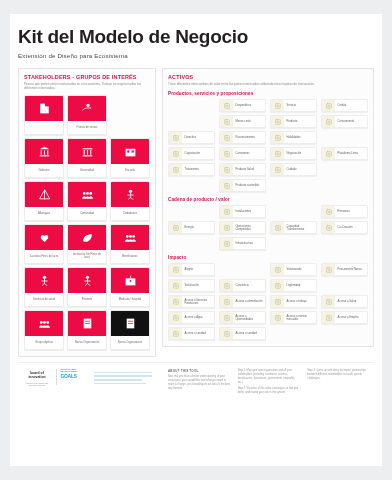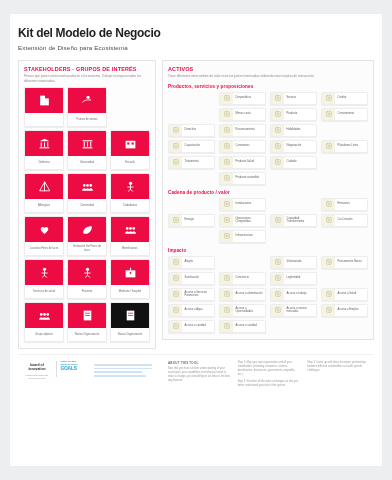--- a/index.html
+++ b/index.html
@@ -16,21 +16,21 @@
     padding: 14px 10px 0 10px;
   }
   .sheet {
     background: #ffffff;
     width: 372px;
     height: 452px;
     position: relative;
     padding: 10px 8px 0 8px;
   }
   .title {
-    font-size: 12px;
+    font-size: 19px;
     font-weight: bold;
     color: #231f20;
     letter-spacing: -0.3px;
     line-height: 1.1;
     margin-top: 3px;
   }
   .subtitle {
     font-size: 6.2px;
     color: #4c4c4c;
     margin-top: 4px;

